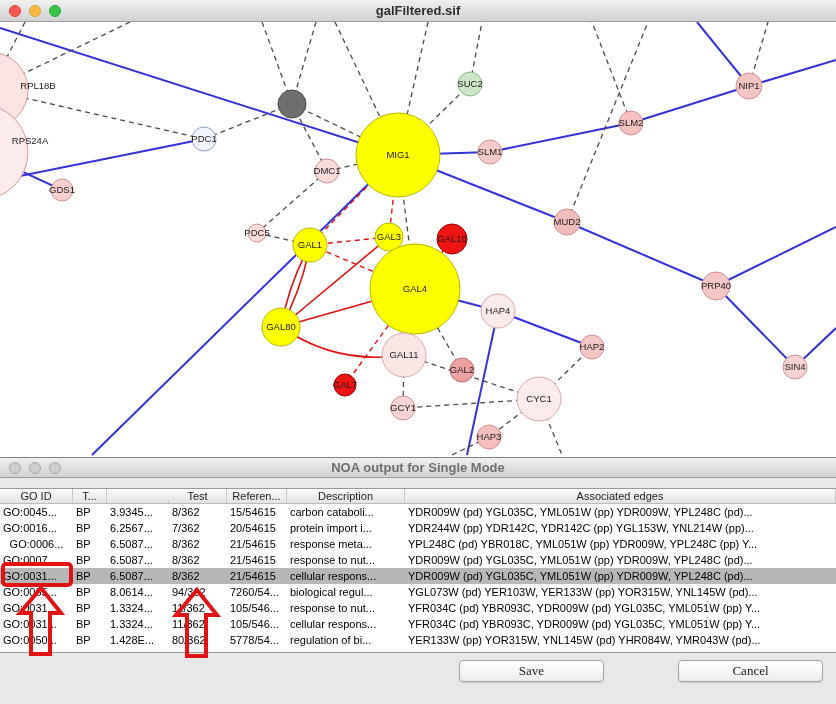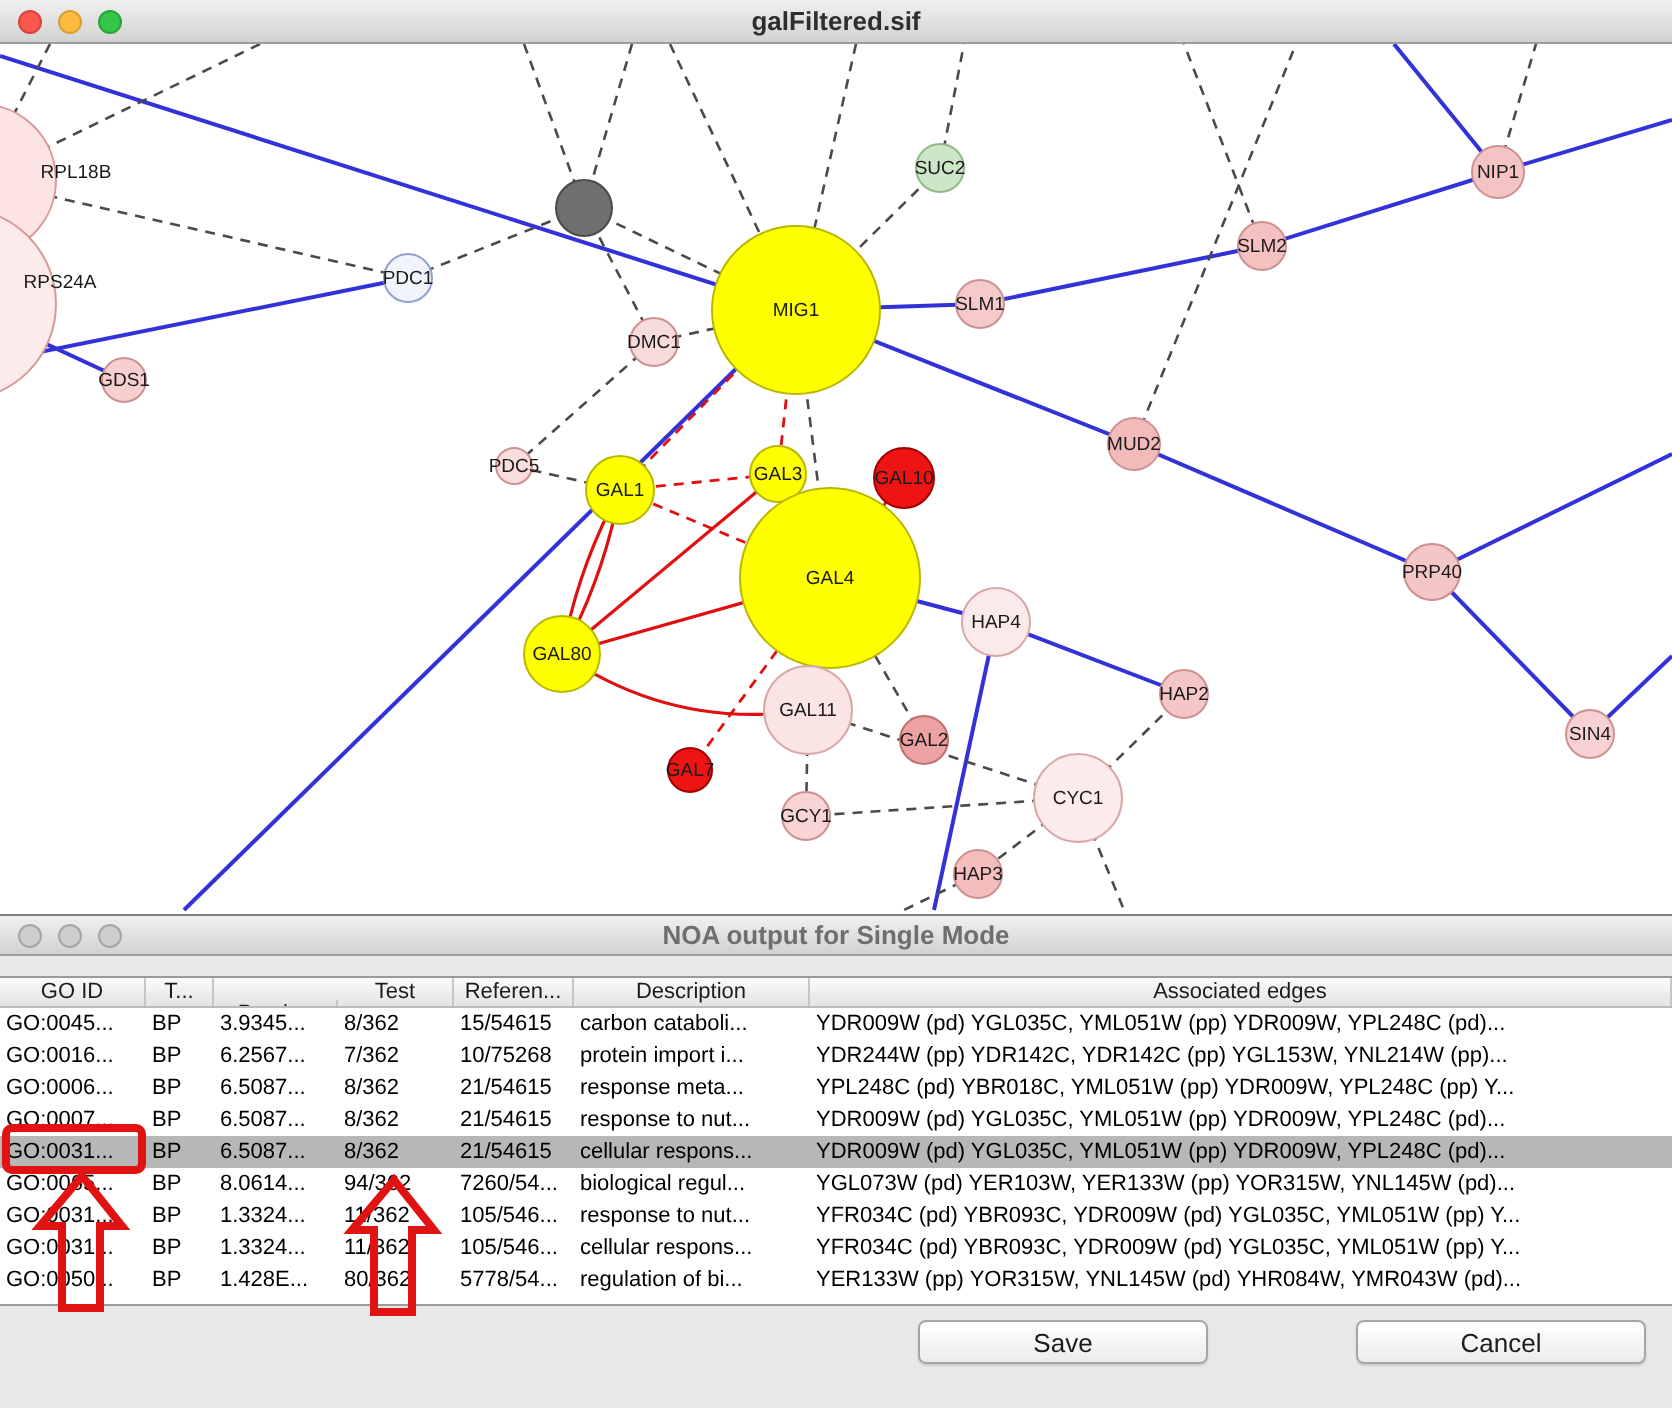--- a/index.html
+++ b/index.html
@@ -41,21 +41,21 @@
            border-bottom: 1px solid #bcbcbc; }
   .th { flex: none; font-size: 11px; line-height: 14px; text-align: center; color: #1c1c1c;
         border-right: 1px solid #c6c6c6; overflow: hidden; white-space: nowrap; }
   .tr { display: flex; height: 16px; background: #fff; }
   .tr.selected { background: #b7b7b7; }
   .td { flex: none; font-size: 11px; line-height: 16px; padding: 0 3px; color: #000;
         overflow: hidden; white-space: nowrap; }
 
   
   .buttons { position: absolute; top: 202px; right: 13px; display: flex; gap: 74px; }
-  .mac-btn { width: 145px; height: 22px; font-family: Liberation Sans, sans-serif;
+  .mac-btn { width: 145px; height: 22px; font-family: Liberation Serif, serif;
              font-size: 13px; color: #1c1c1c; background: linear-gradient(#ffffff, #ececec);
              border: 1px solid #a5a5a5; border-radius: 4px; box-shadow: 0 1px 1px rgba(0,0,0,.12); }
 
   
   .overlay { position: absolute; top: 0; left: 0; pointer-events: none; z-index: 20; }
 </style>
 </head>
 <body>
 
 <div class="screen">
@@ -212,26 +212,26 @@
             <div class="td" style="width: 58px;">8/362</div>
             <div class="td" style="width: 60px;">15/54615</div>
             <div class="td" style="width: 118px;">carbon cataboli...</div>
             <div class="td" style="width: 431px;">YDR009W (pd) YGL035C, YML051W (pp) YDR009W, YPL248C (pd)...</div>
           </div>
           <div class="tr">
             <div class="td" style="width: 73px;">GO:0016...</div>
             <div class="td" style="width: 34px;">BP</div>
             <div class="td" style="width: 62px;">6.2567...</div>
             <div class="td" style="width: 58px;">7/362</div>
-            <div class="td" style="width: 60px;">10/75268</div>
+            <div class="td" style="width: 60px;">20/54615</div>
             <div class="td" style="width: 118px;">protein import i...</div>
             <div class="td" style="width: 431px;">YDR244W (pp) YDR142C, YDR142C (pp) YGL153W, YNL214W (pp)...</div>
           </div>
           <div class="tr">
-            <div class="td" style="width: 73px;">GO:0006...</div>
+            <div class="td" style="width: 73px; text-align: center;">GO:0006...</div>
             <div class="td" style="width: 34px;">BP</div>
             <div class="td" style="width: 62px;">6.5087...</div>
             <div class="td" style="width: 58px;">8/362</div>
             <div class="td" style="width: 60px;">21/54615</div>
             <div class="td" style="width: 118px;">response meta...</div>
             <div class="td" style="width: 431px;">YPL248C (pd) YBR018C, YML051W (pp) YDR009W, YPL248C (pp) Y...</div>
           </div>
           <div class="tr">
             <div class="td" style="width: 73px;">GO:0007...</div>
             <div class="td" style="width: 34px;">BP</div>

